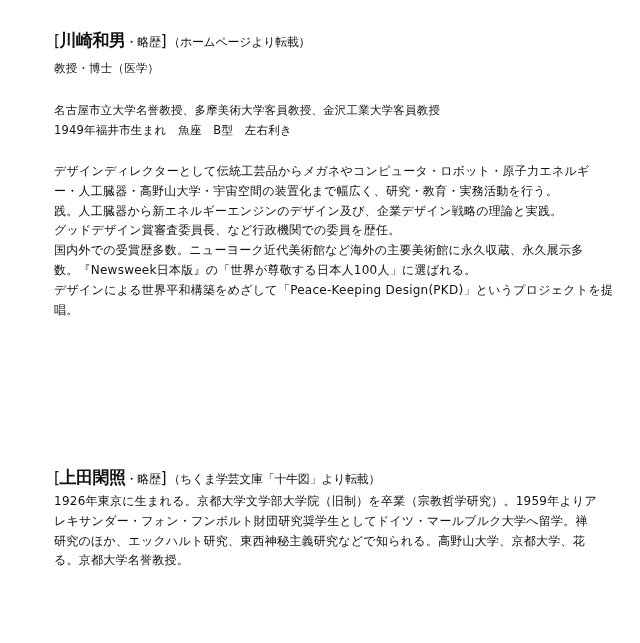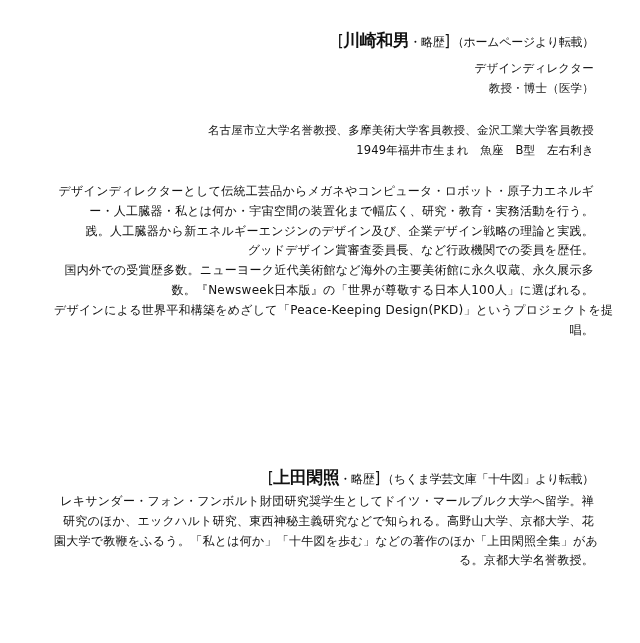--- a/index.html
+++ b/index.html
@@ -12,21 +12,20 @@
       height: 643px;
       overflow: hidden;
       font-family: "DejaVu Sans", sans-serif;
       color: #111111;
       position: relative;
     }
     .section {
       position: absolute;
       left: 54px;
       width: 540px;
-      text-align: right;
     }
     .heading {
       font-size: 15px;
       line-height: 22px;
       white-space: nowrap;
       letter-spacing: -0.3px;
     }
     .heading .bracket-open,
     .heading .bracket-close {
       font-weight: normal;
@@ -65,42 +64,41 @@
     .blank { height: 22px; }
   </style>
 </head>
 <body>
 
 <div class="section" style="top:29px;">
   <div class="heading">
     <span class="bracket-open">[</span><span class="name">川崎和男</span><span class="sep">・</span><span class="label">略歴</span><span class="bracket-close">]</span><span class="source">（ホームページより転載）</span>
   </div>
   <div style="height:5px;"></div>
-  <div class="line">デザインディレクター</div>
   <div class="line">教授・博士（医学）</div>
   <div class="blank"></div>
   <div class="line">名古屋市立大学名誉教授、多摩美術大学客員教授、金沢工業大学客員教授</div>
   <div class="line">1949年福井市生まれ　魚座　B型　左右利き</div>
   <div class="blank"></div>
   <div class="para">
     <span class="pline">デザインディレクターとして伝統工芸品からメガネやコンピュータ・ロボット・原子力エネルギ</span>
-    <span class="pline">ー・人工臓器・私とは何か・宇宙空間の装置化まで幅広く、研究・教育・実務活動を行う。</span>
+    <span class="pline">ー・人工臓器・高野山大学・宇宙空間の装置化まで幅広く、研究・教育・実務活動を行う。</span>
     <span class="pline">践。人工臓器から新エネルギーエンジンのデザイン及び、企業デザイン戦略の理論と実践。</span>
     <span class="pline">グッドデザイン賞審査委員長、など行政機関での委員を歴任。</span>
     <span class="pline">国内外での受賞歴多数。ニューヨーク近代美術館など海外の主要美術館に永久収蔵、永久展示多</span>
     <span class="pline">数。『Newsweek日本版』の「世界が尊敬する日本人100人」に選ばれる。</span>
     <span class="pline">デザインによる世界平和構築をめざして「Peace-Keeping Design(PKD)」というプロジェクトを提</span>
     <span class="pline">唱。</span>
   </div>
 </div>
 
 <div class="section" style="top:466px;">
   <div class="heading">
     <span class="bracket-open">[</span><span class="name">上田閑照</span><span class="sep">・</span><span class="label">略歴</span><span class="bracket-close">]</span><span class="source">（ちくま学芸文庫「十牛図」より転載）</span>
   </div>
   <div style="height:2px;"></div>
   <div class="para">
+    <span class="pline">1926年東京に生まれる。京都大学文学部大学院（旧制）を卒業（宗教哲学研究）。1959年よりア</span>
     <span class="pline">レキサンダー・フォン・フンボルト財団研究奨学生としてドイツ・マールブルク大学へ留学。禅</span>
     <span class="pline">研究のほか、エックハルト研究、東西神秘主義研究などで知られる。高野山大学、京都大学、花</span>
-    <span class="pline">園大学で教鞭をふるう。「私とは何か」「十牛図を歩む」などの著作のほか「上田閑照全集」があ</span>
     <span class="pline">る。京都大学名誉教授。</span>
   </div>
 </div>
 
 </body></html>

